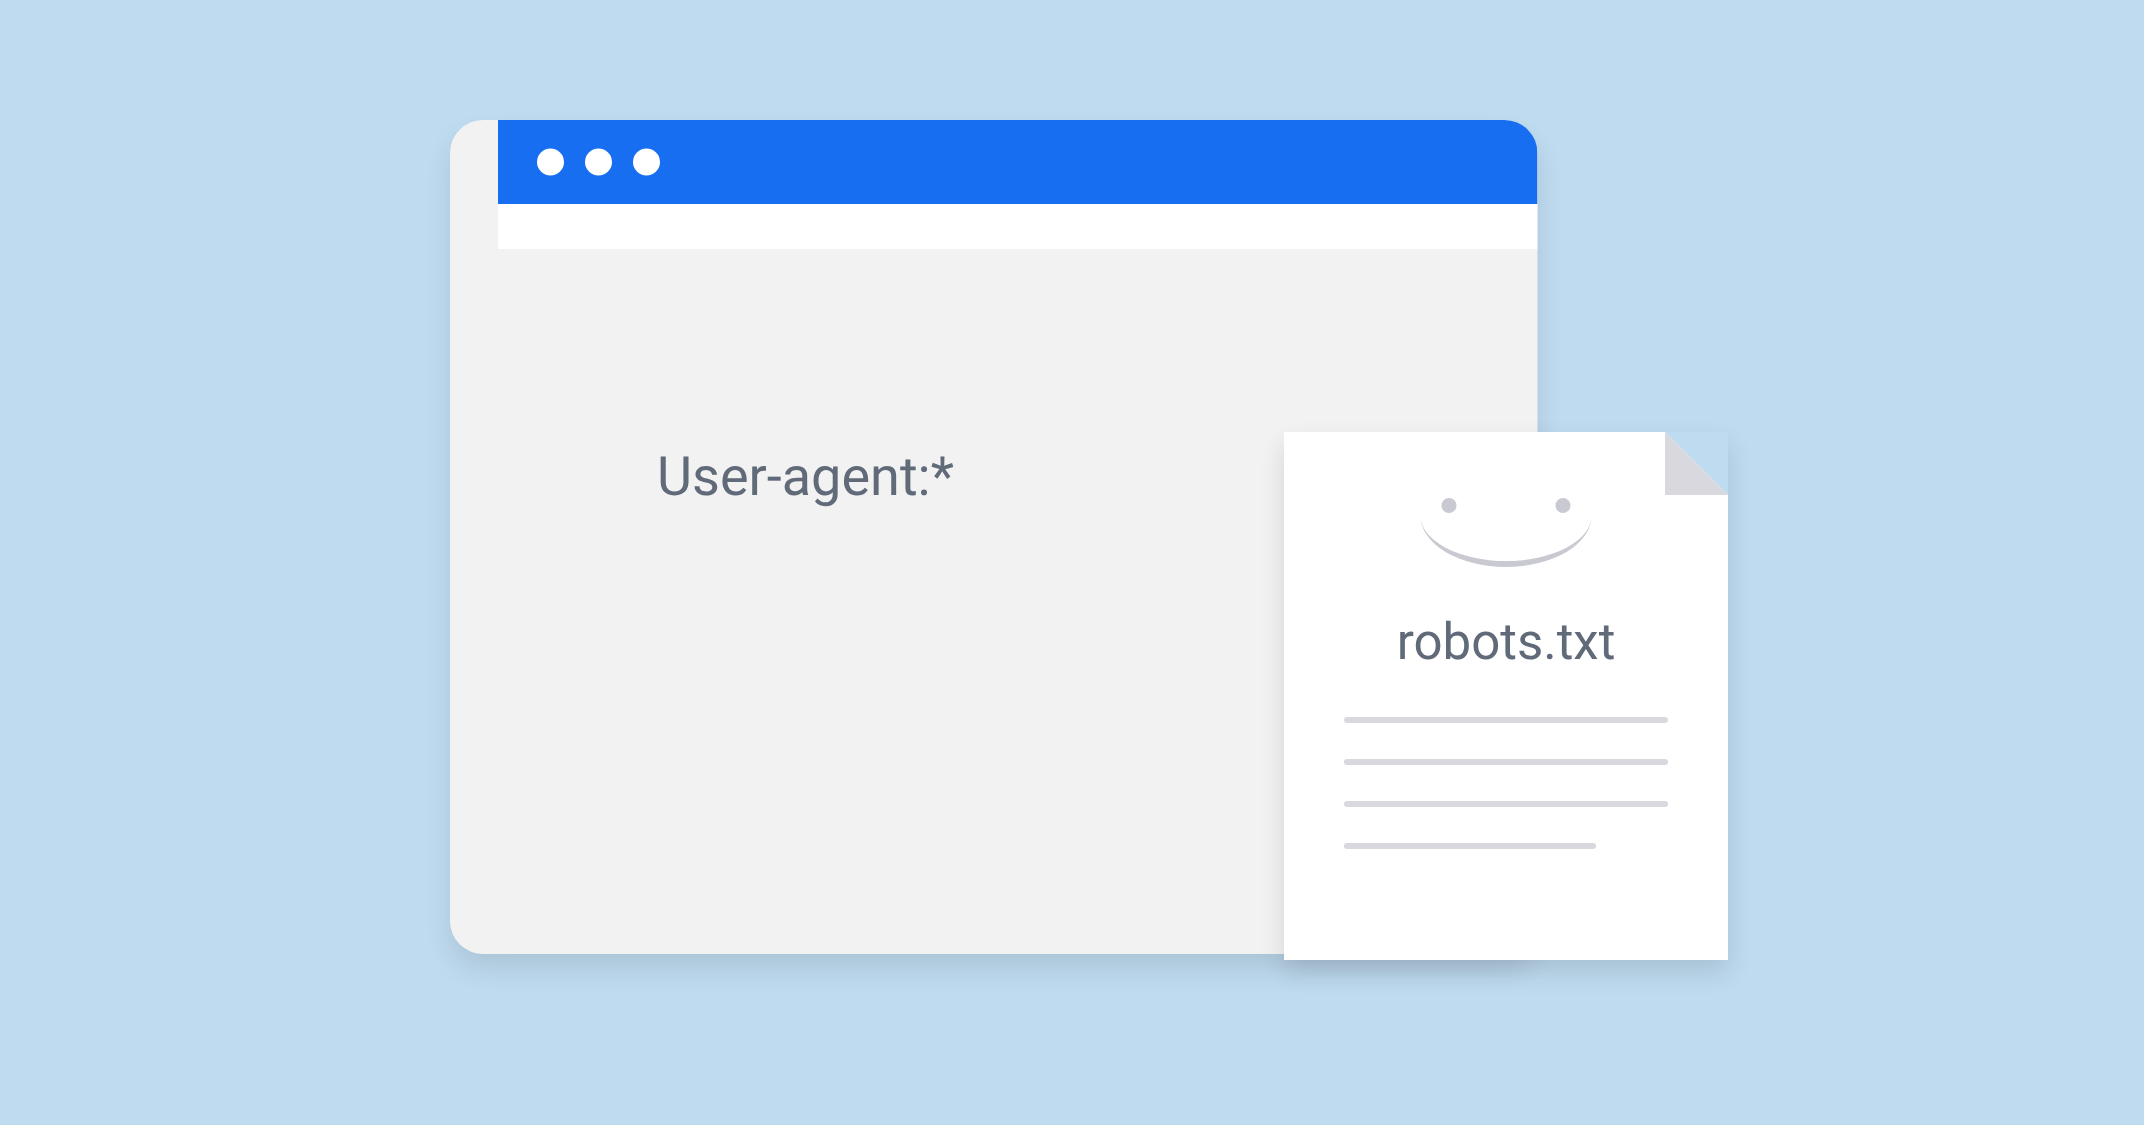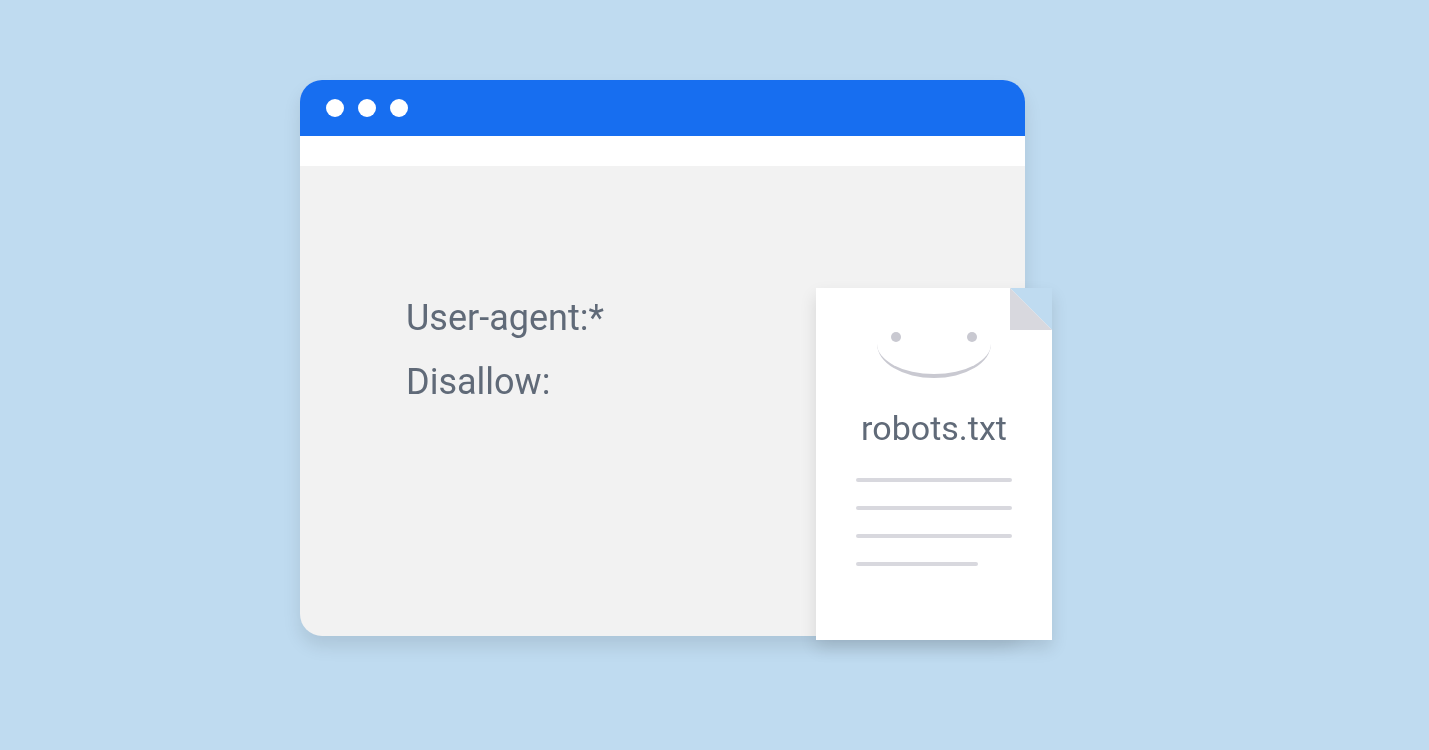--- a/index.html
+++ b/index.html
@@ -15,20 +15,21 @@
   .browser-window {
     position: absolute;
     left: 300px;
     top: 80px;
     width: 725px;
     height: 556px;
     border-radius: 22px;
     overflow: hidden;
     box-shadow: 0 10px 18px rgba(0,0,0,0.10);
     background: #f2f2f2;
+    padding-left: 32px;
   }
 
   .titlebar {
     height: 56px;
     background: #176ef0;
     display: flex;
     align-items: center;
     padding-left: 26px;
     gap: 14px;
   }
@@ -49,23 +50,23 @@
   }
   .content-area .line {
     font-size: 36px;
     color: #606a78;
     line-height: 1.78;
     font-weight: 400;
   }
 
   .file-card {
     position: absolute;
-    left: 816px;
+    left: 856px;
     top: 288px;
-    width: 236px;
+    width: 296px;
     height: 352px;
     background: #ffffff;
     box-shadow: 0 8px 16px rgba(0,0,0,0.12);
   }
 
   .file-fold {
     position: absolute;
     right: 0;
     top: 0;
     width: 0;
@@ -149,21 +150,20 @@
 
 <div class="browser-window">
   <div class="titlebar">
     <div class="dot"></div>
     <div class="dot"></div>
     <div class="dot"></div>
   </div>
   <div class="address-bar"></div>
   <div class="content-area">
     <div class="line">User-agent:*</div>
-    <div class="line">Disallow:</div>
   </div>
 </div>
 
 <div class="file-card">
   <div class="file-fold"></div>
   <div class="face">
     <div class="eye left"></div>
     <div class="eye right"></div>
     <div class="smile"></div>
   </div>

